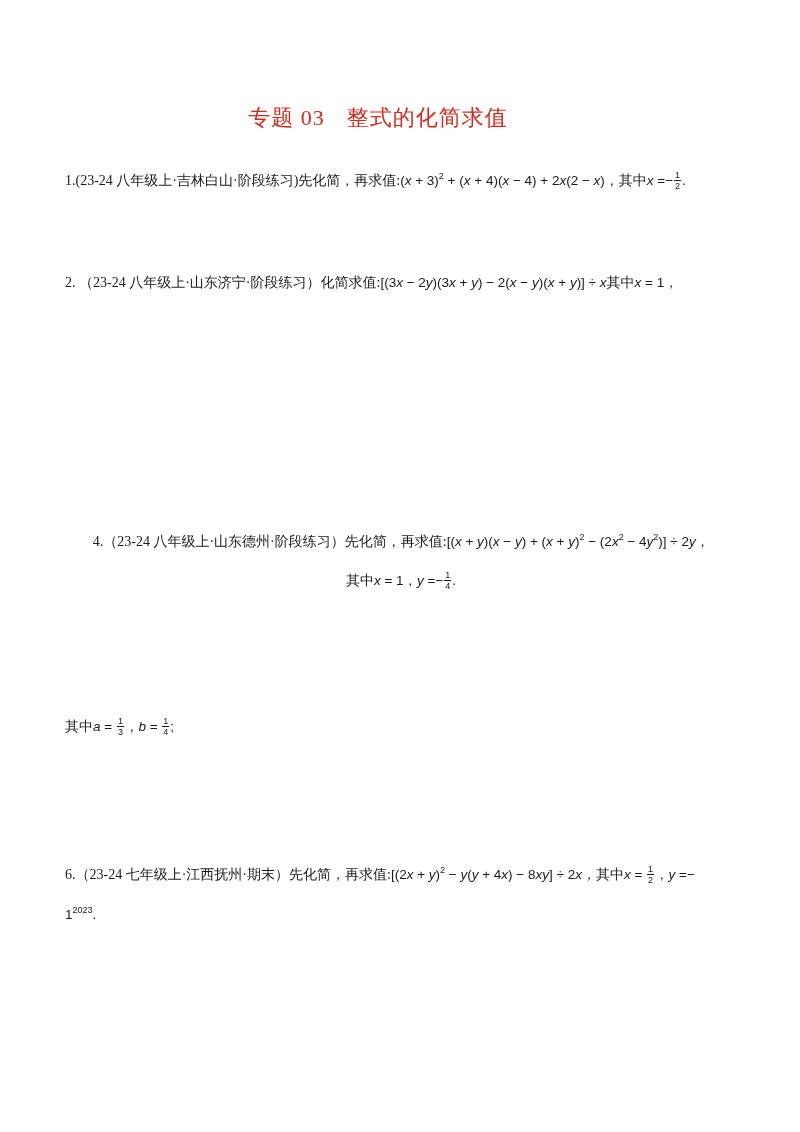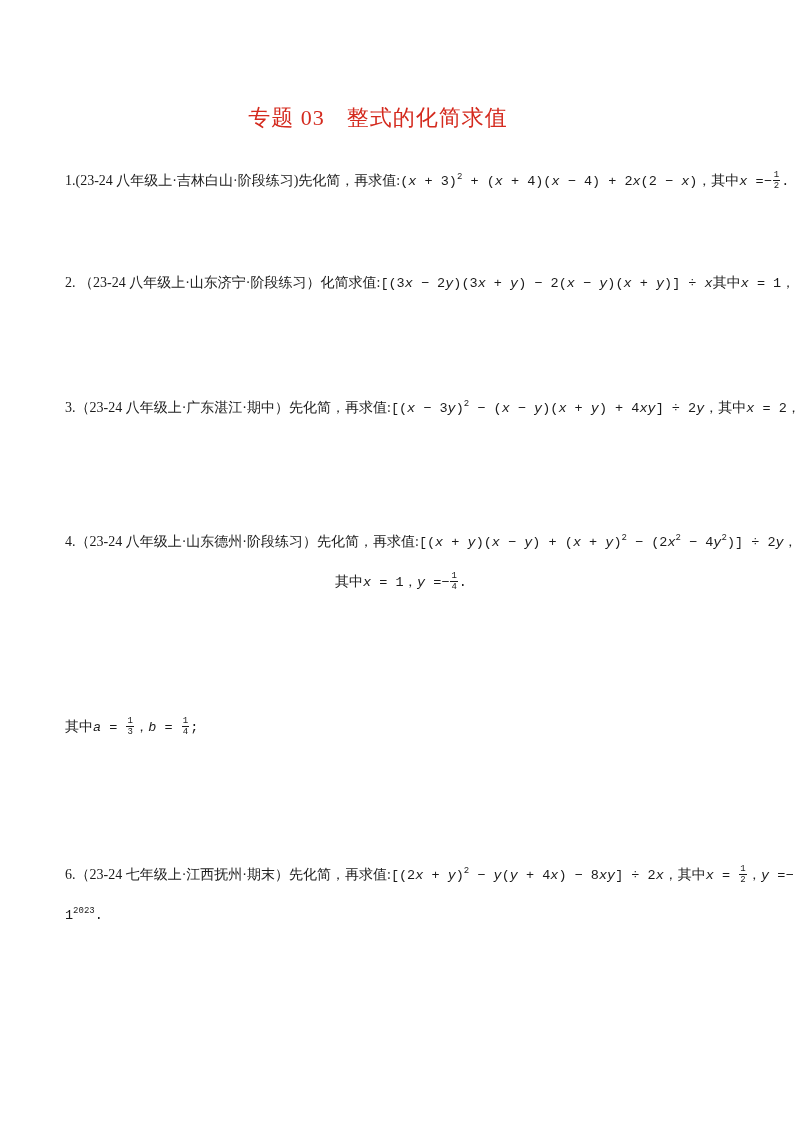--- a/index.html
+++ b/index.html
@@ -4,21 +4,21 @@
 <style>
   html, body { margin: 0; padding: 0; background: #ffffff; }
   body { width: 800px; height: 1132px; position: relative; overflow: hidden;
          font-family: "Liberation Serif", "DejaVu Serif", serif; color: #1a1a1a; }
   .title { position: absolute; top: 103px; left: 0; width: 708px; text-align: center;
            color: #d42a1e; font-size: 22px; letter-spacing: 1px; margin-left: 24px; }
   .title .gap { display: inline-block; width: 22px; }
   .problem { position: absolute; left: 65px; width: 672px; font-size: 14px; line-height: 20px; }
   .line { white-space: nowrap; }
   .line2 { margin-top: 19px; }
-  .mn { font-family: Liberation Mono, monospace; font-size: 13.5px; margin-top: 19px; }
+  .mn { font-family: Liberation Sans, sans-serif; font-size: 13.5px; margin-top: 19px; }
   sup { font-size: 9px; vertical-align: 6px; line-height: 0; }
   .frac { display: inline-flex; flex-direction: column; align-items: center; vertical-align: middle;
           font-size: 9px; line-height: 10px; margin: 0 1px; position: relative; top: -1px; }
   .frac .num { border-bottom: 0.8px solid #1a1a1a; padding: 0 1px; }
   .frac .den { padding: 0 1px; }
 </style>
 </head>
 <body>
 
 <div class="title"><span>专题 03</span><span class="gap"></span><span>整式的化简求值</span></div>
@@ -32,23 +32,20 @@
   </div>
 </div>
 
 <div class="problem" style="top:273px;">
   <div class="line">
     <span>2.</span> <span>（23-24 八年级上·山东济宁·阶段练习）</span><span>化简求值:</span><span class="mn">[(3<i>x</i> − 2<i>y</i>)(3<i>x</i> + <i>y</i>) − 2(<i>x</i> − <i>y</i>)(<i>x</i> + <i>y</i>)] ÷ <i>x</i></span><span>其中</span><span class="mn"><i>x</i> = 1，</span>
   </div>
 </div>
 
 <div class="problem" style="top:398px;">
-  <div class="line">
-    <span>3.</span><span>（23-24 八年级上·广东湛江·期中）</span><span>先化简，再求值:</span><span class="mn">[(<i>x</i> − 3<i>y</i>)<sup>2</sup> − (<i>x</i> − <i>y</i>)(<i>x</i> + <i>y</i>) + 4<i>xy</i>] ÷ 2<i>y</i></span><span>，其中</span><span class="mn"><i>x</i> = 2，</span>
-  </div>
 </div>
 
 <div class="problem" style="top:532px;text-align:center;">
   <div class="line">
     <span>4.</span><span>（23-24 八年级上·山东德州·阶段练习）</span><span>先化简，再求值:</span><span class="mn">[(<i>x</i> + <i>y</i>)(<i>x</i> − <i>y</i>) + (<i>x</i> + <i>y</i>)<sup>2</sup> − (2<i>x</i><sup>2</sup> − 4<i>y</i><sup>2</sup>)] ÷ 2<i>y</i>，</span>
   </div>
   <div class="line line2"><span>其中</span><span class="mn"><i>x</i> = 1，<i>y</i> =−<span class="frac">
           <span class="num">1</span>
           <span class="den">4</span>
         </span>.</span></div>

